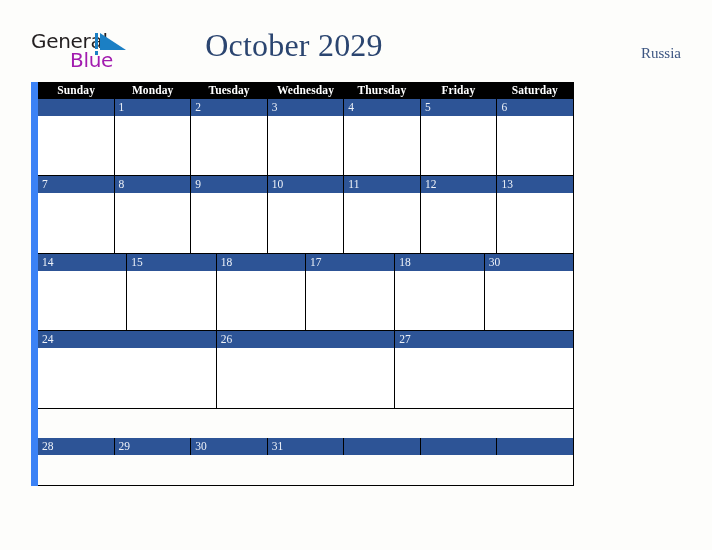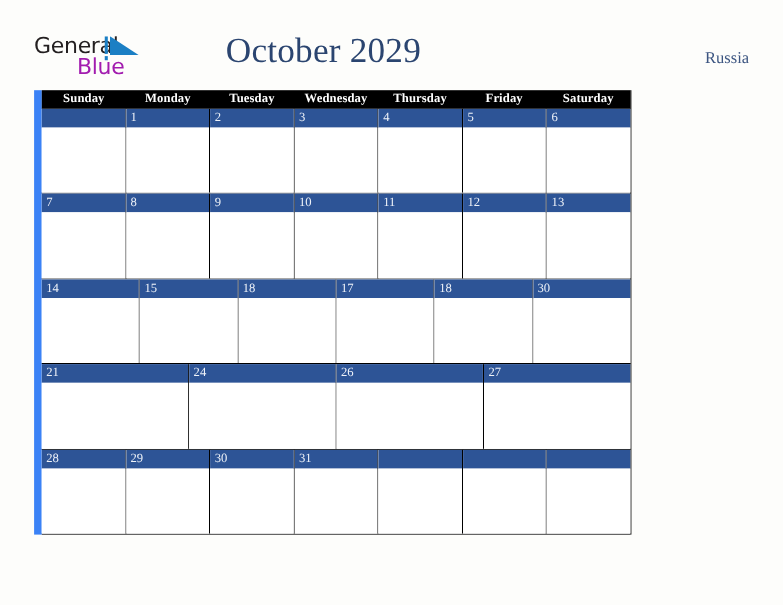--- a/index.html
+++ b/index.html
@@ -112,20 +112,21 @@
   }
 
   .week-row {
     display: flex;
     height: 77.4px;
     border-bottom: 1px solid #000;
     box-sizing: border-box;
   }
   .week-row:last-child {
     border-bottom: 1px solid #000;
+    align-items: center;
   }
 
   .day-cell {
     flex: 1 1 0;
     position: relative;
     background: #ffffff;
     border-right: 1px solid #000;
     box-sizing: border-box;
   }
   .day-cell:last-child {
@@ -310,26 +311,20 @@
       <div class="day-number-band">
           <span class="day-number">30</span>
         </div>
       <div class="day-body"></div>
     </div>
   </div>
 
   <div class="week-row">
     <div class="day-cell">
       <div class="day-number-band">
-          <span class="day-number">21</span>
-        </div>
-      <div class="day-body"></div>
-    </div>
-    <div class="day-cell">
-      <div class="day-number-band">
           <span class="day-number">24</span>
         </div>
       <div class="day-body"></div>
     </div>
     <div class="day-cell">
       <div class="day-number-band">
           <span class="day-number">26</span>
         </div>
       <div class="day-body"></div>
     </div>

